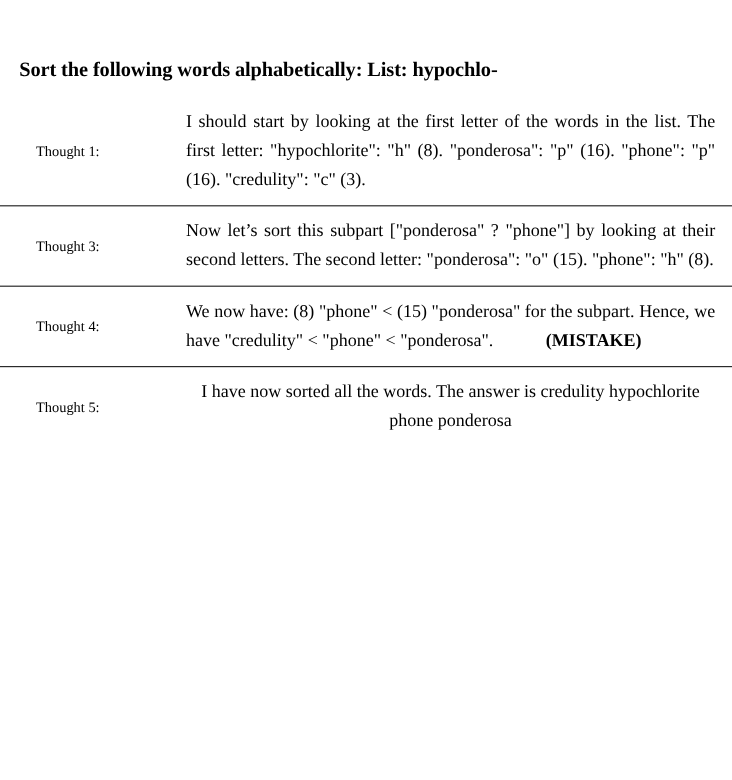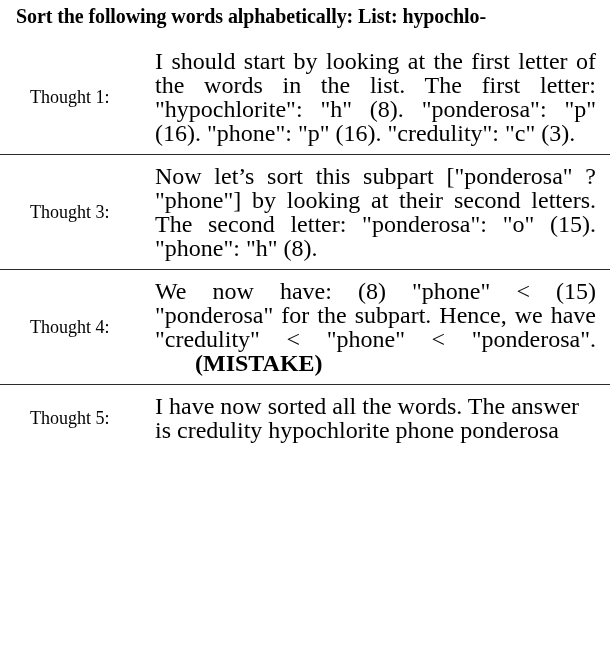--- a/index.html
+++ b/index.html
@@ -17,61 +17,62 @@
   .page {
     position: relative;
     width: 610px;
     height: 650px;
     box-sizing: border-box;
   }
 
   
   .caption {
     padding: 4px 14px 0 16px;
-    font-size: 20px;
+    font-size: 17px;
     font-weight: bold;
     line-height: 25px;
     letter-spacing: -0.1px;
     text-align: left;
+    margin-top: 41px;
   }
 
   
   .thought-table {
     width: 610px;
     border-collapse: collapse;
     margin-top: 11px;
     table-layout: fixed;
   }
   .thought-table tr.row-sep > td {
     border-top: 1.3px solid #2b2b2b;
   }
   .thought-table td {
     vertical-align: middle;
     padding: 0;
   }
   td.label-cell {
     width: 155px;
     padding: 9px 0 9px 30px;
     box-sizing: border-box;
-    font-size: 18px;
+    font-size: 12px;
     line-height: 24px;
     white-space: nowrap;
   }
   td.text-cell {
     width: 455px;
     padding: 9px 14px 9px 0;
     box-sizing: border-box;
-    font-size: 24px;
+    font-size: 15px;
     line-height: 24px;
     text-align: justify;
     text-justify: inter-word;
     hyphens: manual;
   }
   td.text-cell.last-left {
-    text-align: left;
+    text-align: center;
   }
   .mistake {
     font-weight: bold;
     margin-left: 40px;
   }
   .clip-bottom {
     
   }
 </style>
 </head>

